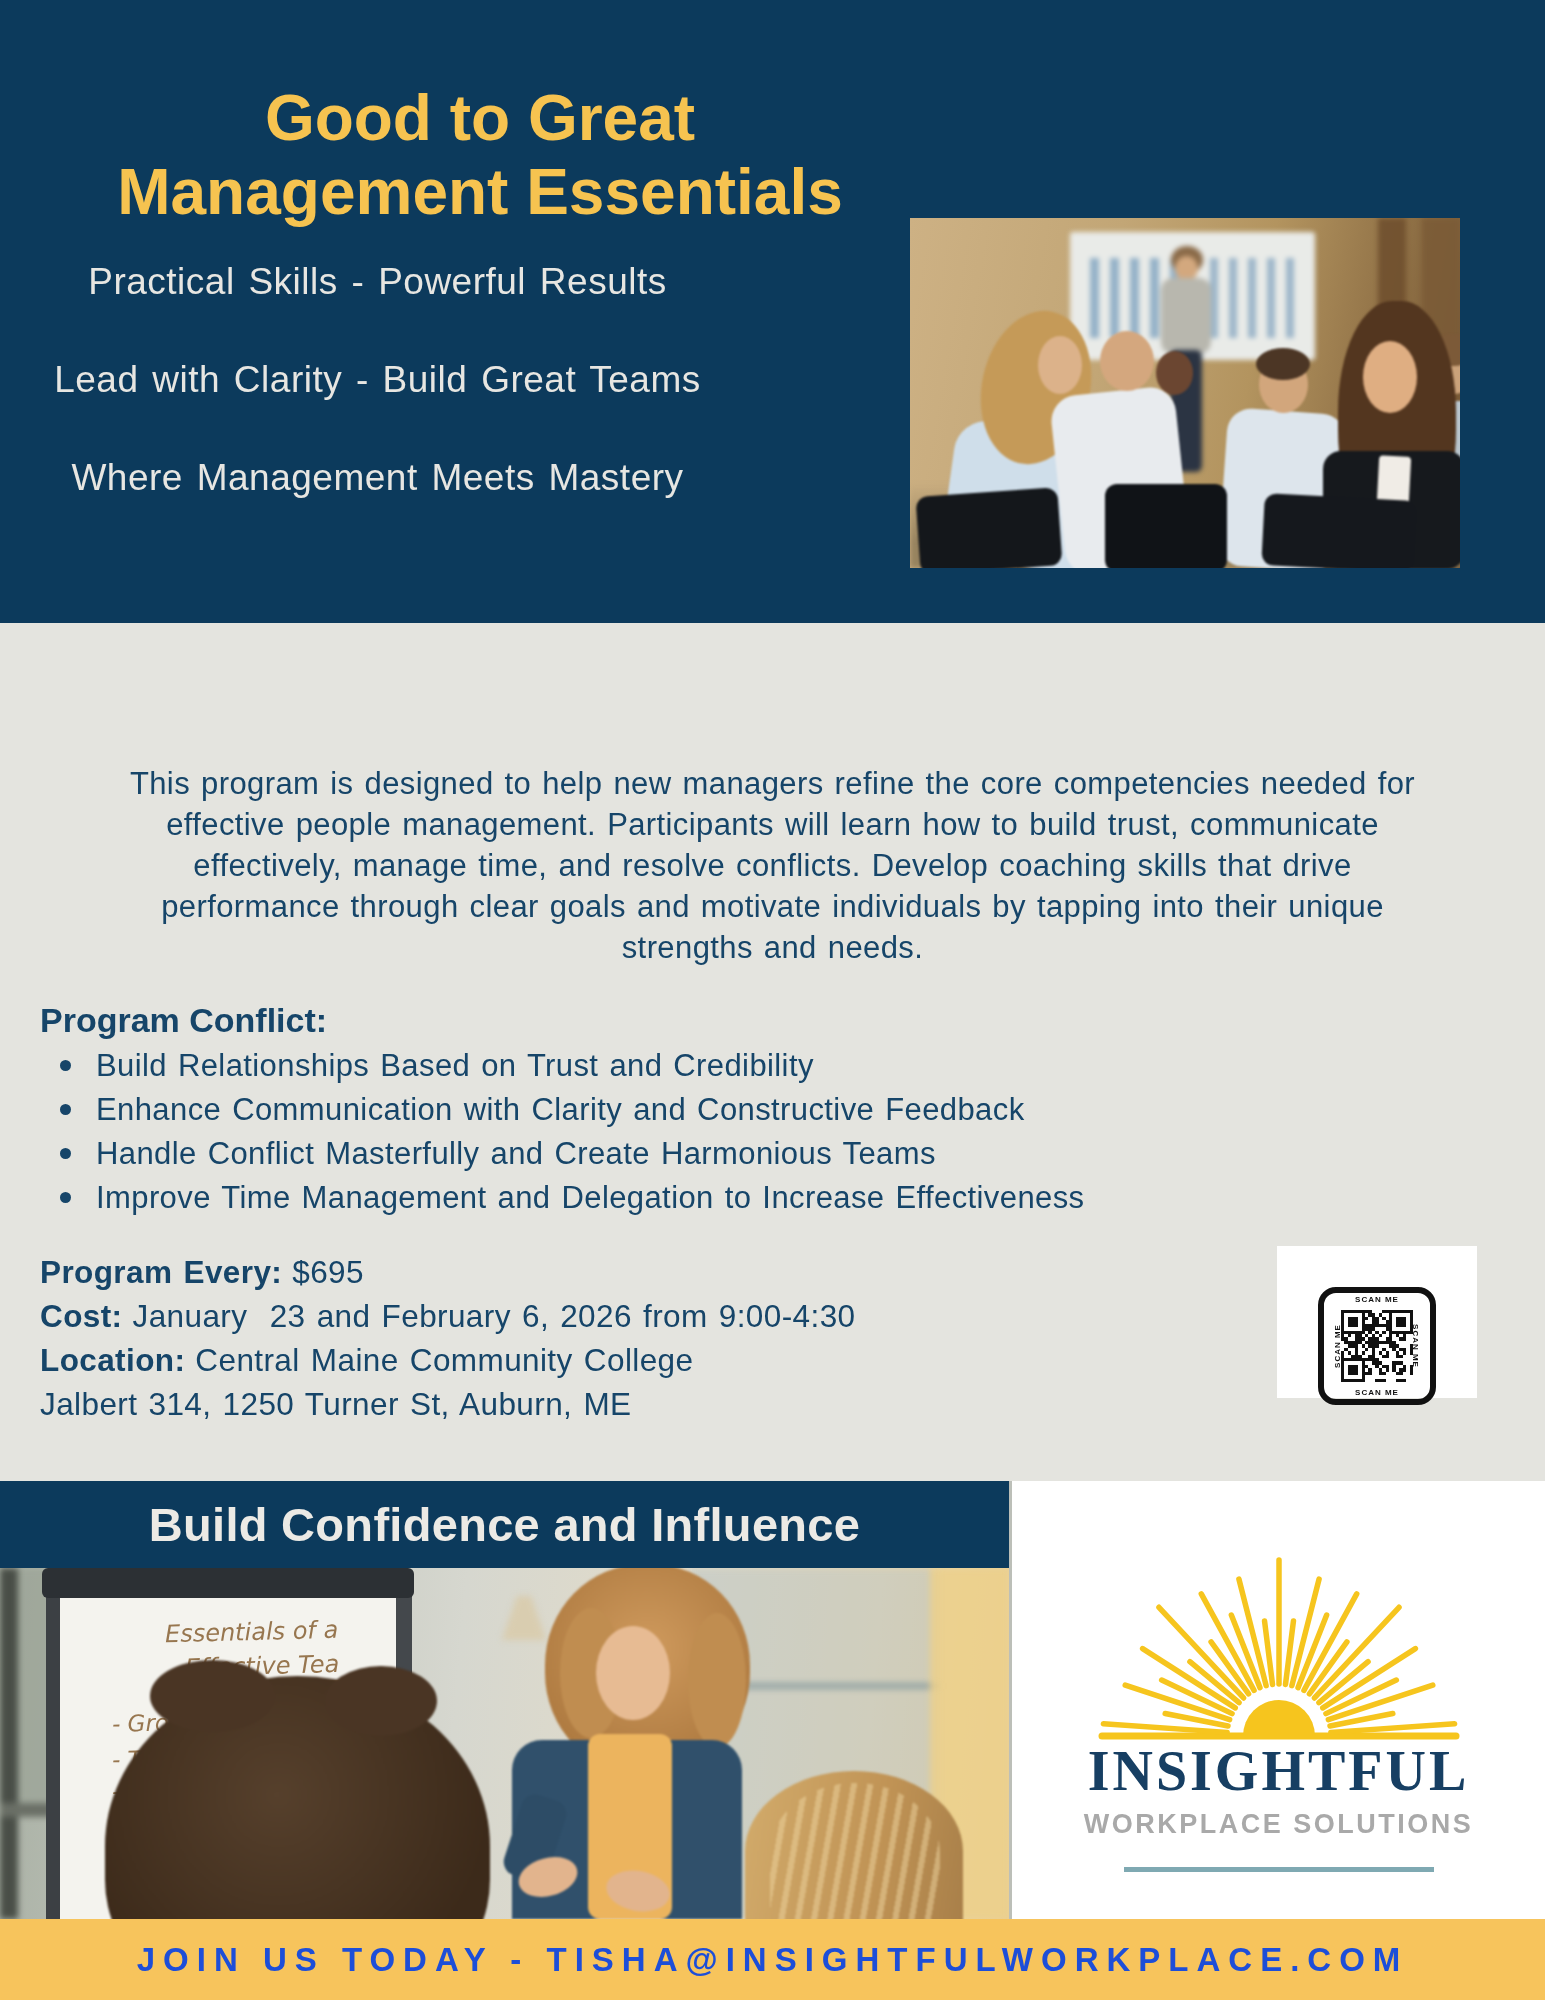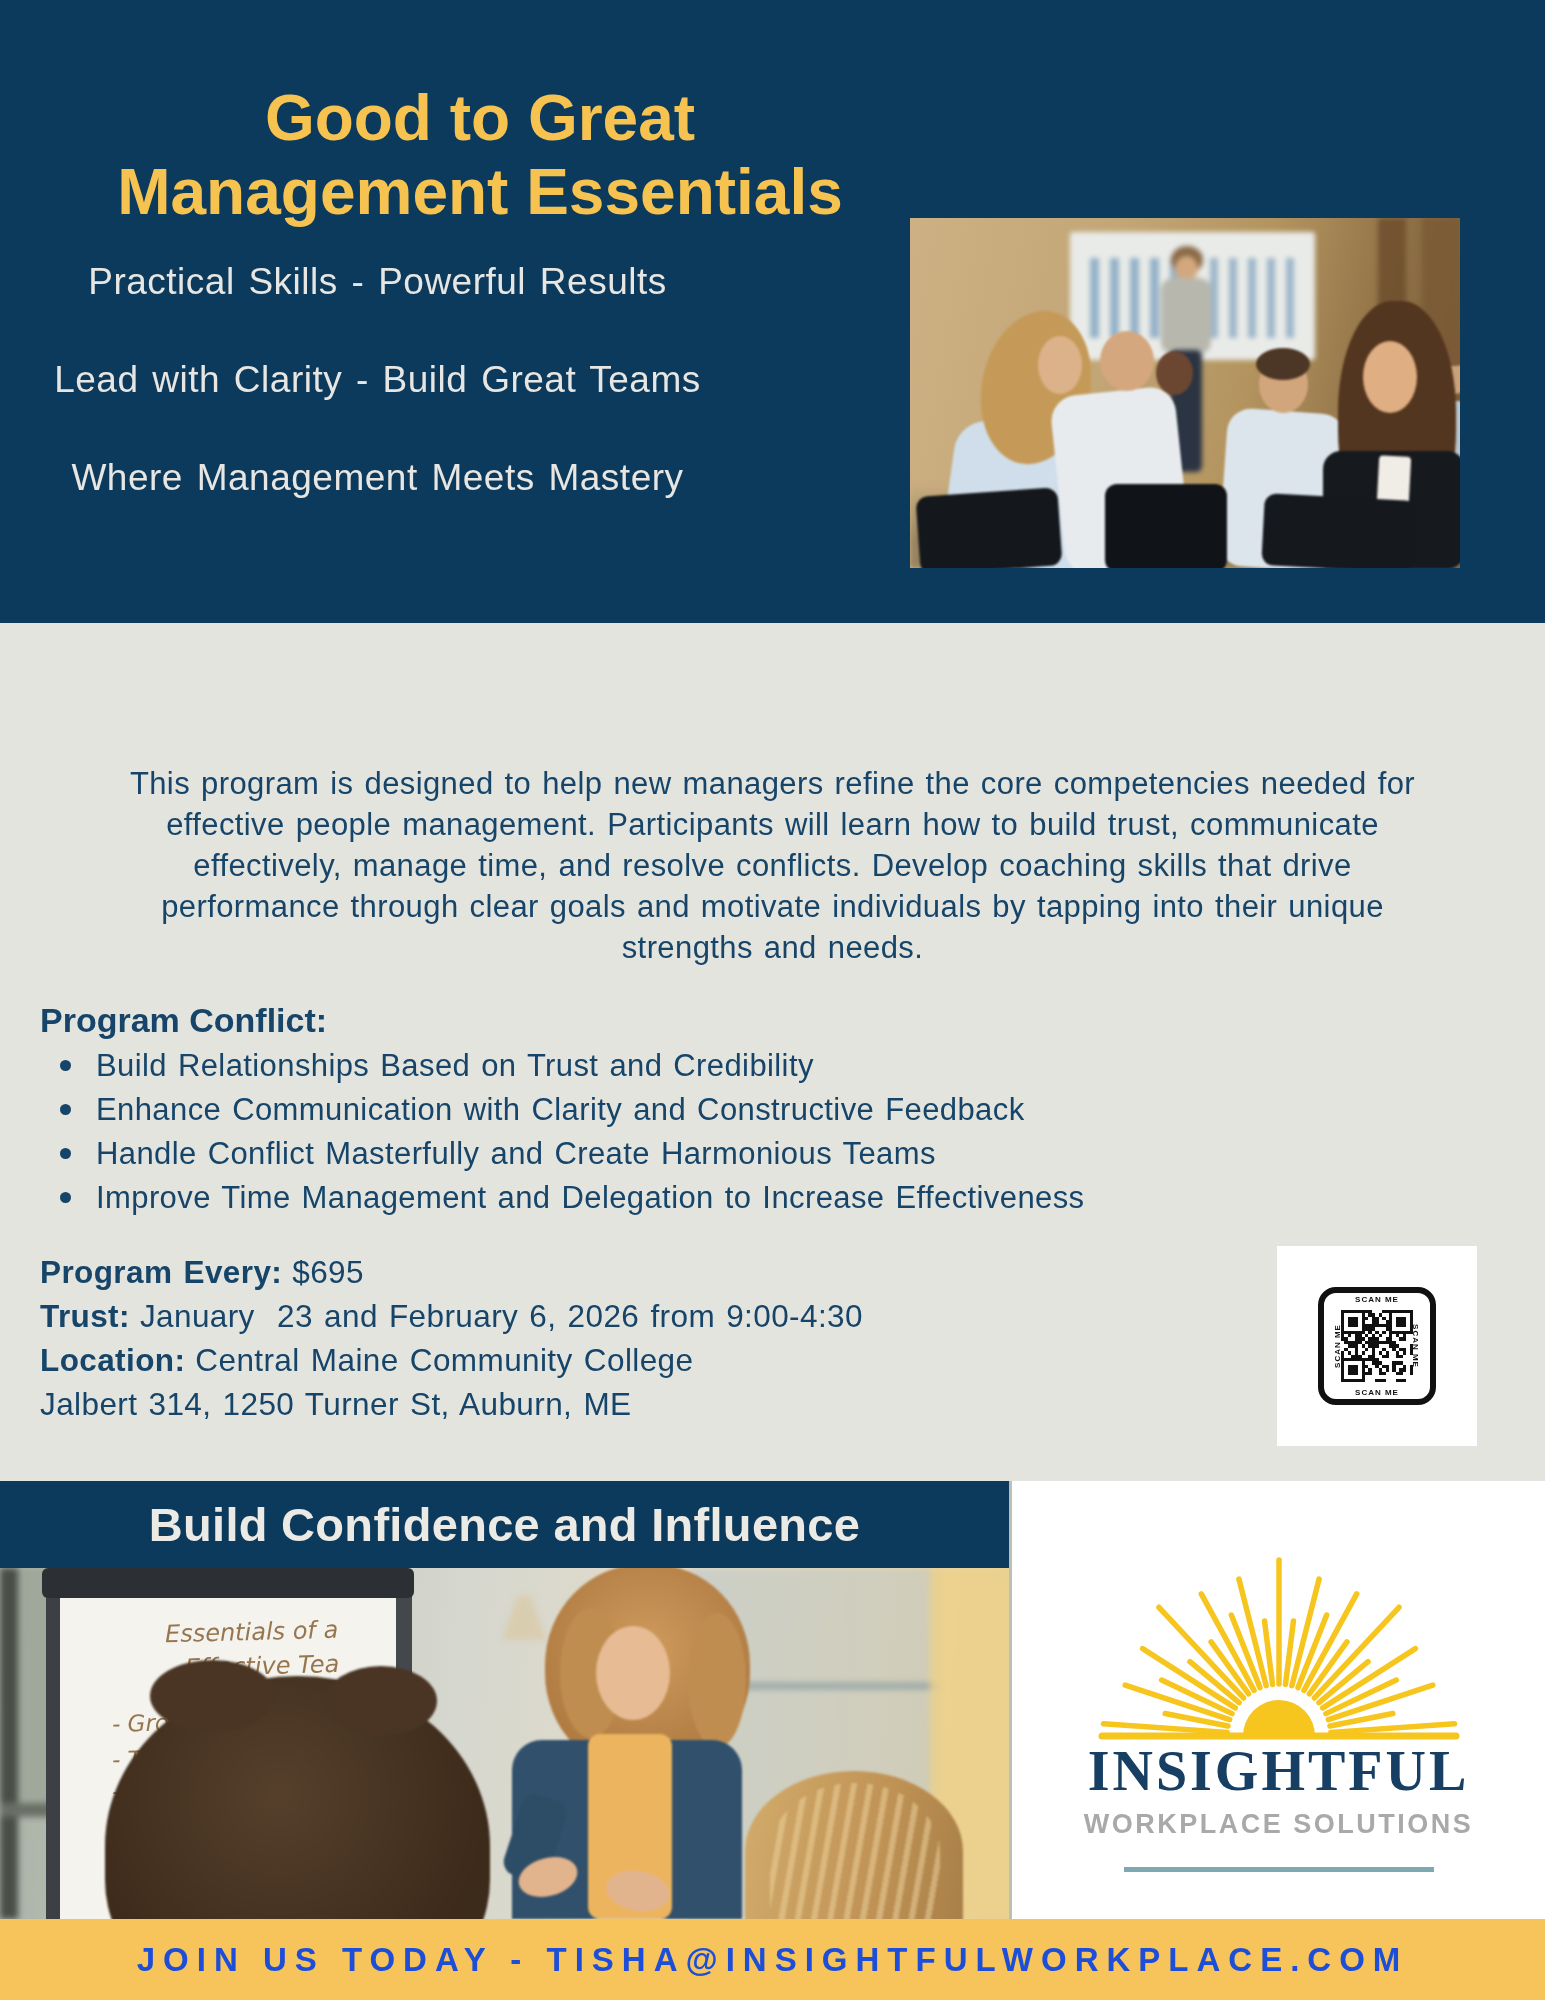--- a/index.html
+++ b/index.html
@@ -65,21 +65,21 @@
   .outcomes li{position:relative;padding-left:56px;margin-bottom:11px;font-size:31px;line-height:33px;
                letter-spacing:.4px;word-spacing:2px;}
   .outcomes li::before{content:"";position:absolute;left:20px;top:11px;width:11px;height:11px;
                border-radius:50%;background:#164569;}
   .details{position:absolute;left:40px;top:632px;}
   .details p{margin:0 0 10px 0;font-size:31.5px;line-height:34px;letter-spacing:.4px;word-spacing:2px;}
   .details .lbl{font-weight:bold;margin-right:10px;}
   .pre{white-space:pre-wrap;}
 
   
-  .qr-panel{position:absolute;left:1277px;top:623px;width:200px;height:200px;background:#ffffff;}
+  .qr-panel{position:absolute;left:1277px;top:623px;width:200px;height:152px;background:#ffffff;}
   .qr-frame{position:absolute;left:41px;top:41px;width:118px;height:118px;border:6px solid #111111;
             border-radius:18px;box-sizing:border-box;}
   .qr-frame svg{position:absolute;left:50%;top:50%;width:72px;height:72px;transform:translate(-50%,-50%);}
   .scan{position:absolute;font-size:8px;font-weight:bold;letter-spacing:1px;color:#111;white-space:nowrap;}
   .scan.top{left:50%;top:2px;transform:translateX(-50%);}
   .scan.bottom{left:50%;bottom:2px;transform:translateX(-50%);}
   .scan.left{left:-8px;top:50%;transform:translate(0,-50%) rotate(-90deg);}
   .scan.right{right:-8px;top:50%;transform:translate(0,-50%) rotate(90deg);}
 
   
@@ -206,21 +206,21 @@
       <li><span>Build Relationships Based on Trust and Credibility</span></li>
       <li><span>Enhance Communication with Clarity and Constructive Feedback</span></li>
       <li><span>Handle Conflict Masterfully and Create Harmonious Teams</span></li>
       <li><span>Improve Time Management and Delegation to Increase Effectiveness</span></li>
     </ul>
     <div class="details">
       <p>
         <span class="lbl">Program Every:</span><span class="val">$695</span>
       </p>
       <p>
-        <span class="lbl">Trust:</span><span class="val pre">January  23 and February 6, 2026 from 9:00-4:30</span>
+        <span class="lbl">Cost:</span><span class="val pre">January  23 and February 6, 2026 from 9:00-4:30</span>
       </p>
       <p>
         <span class="lbl">Location:</span><span class="val">Central Maine Community College</span>
       </p>
       <p>
         <span class="val">Jalbert 314, 1250 Turner St, Auburn, ME</span>
       </p>
     </div>
 
     <div class="qr-panel">

